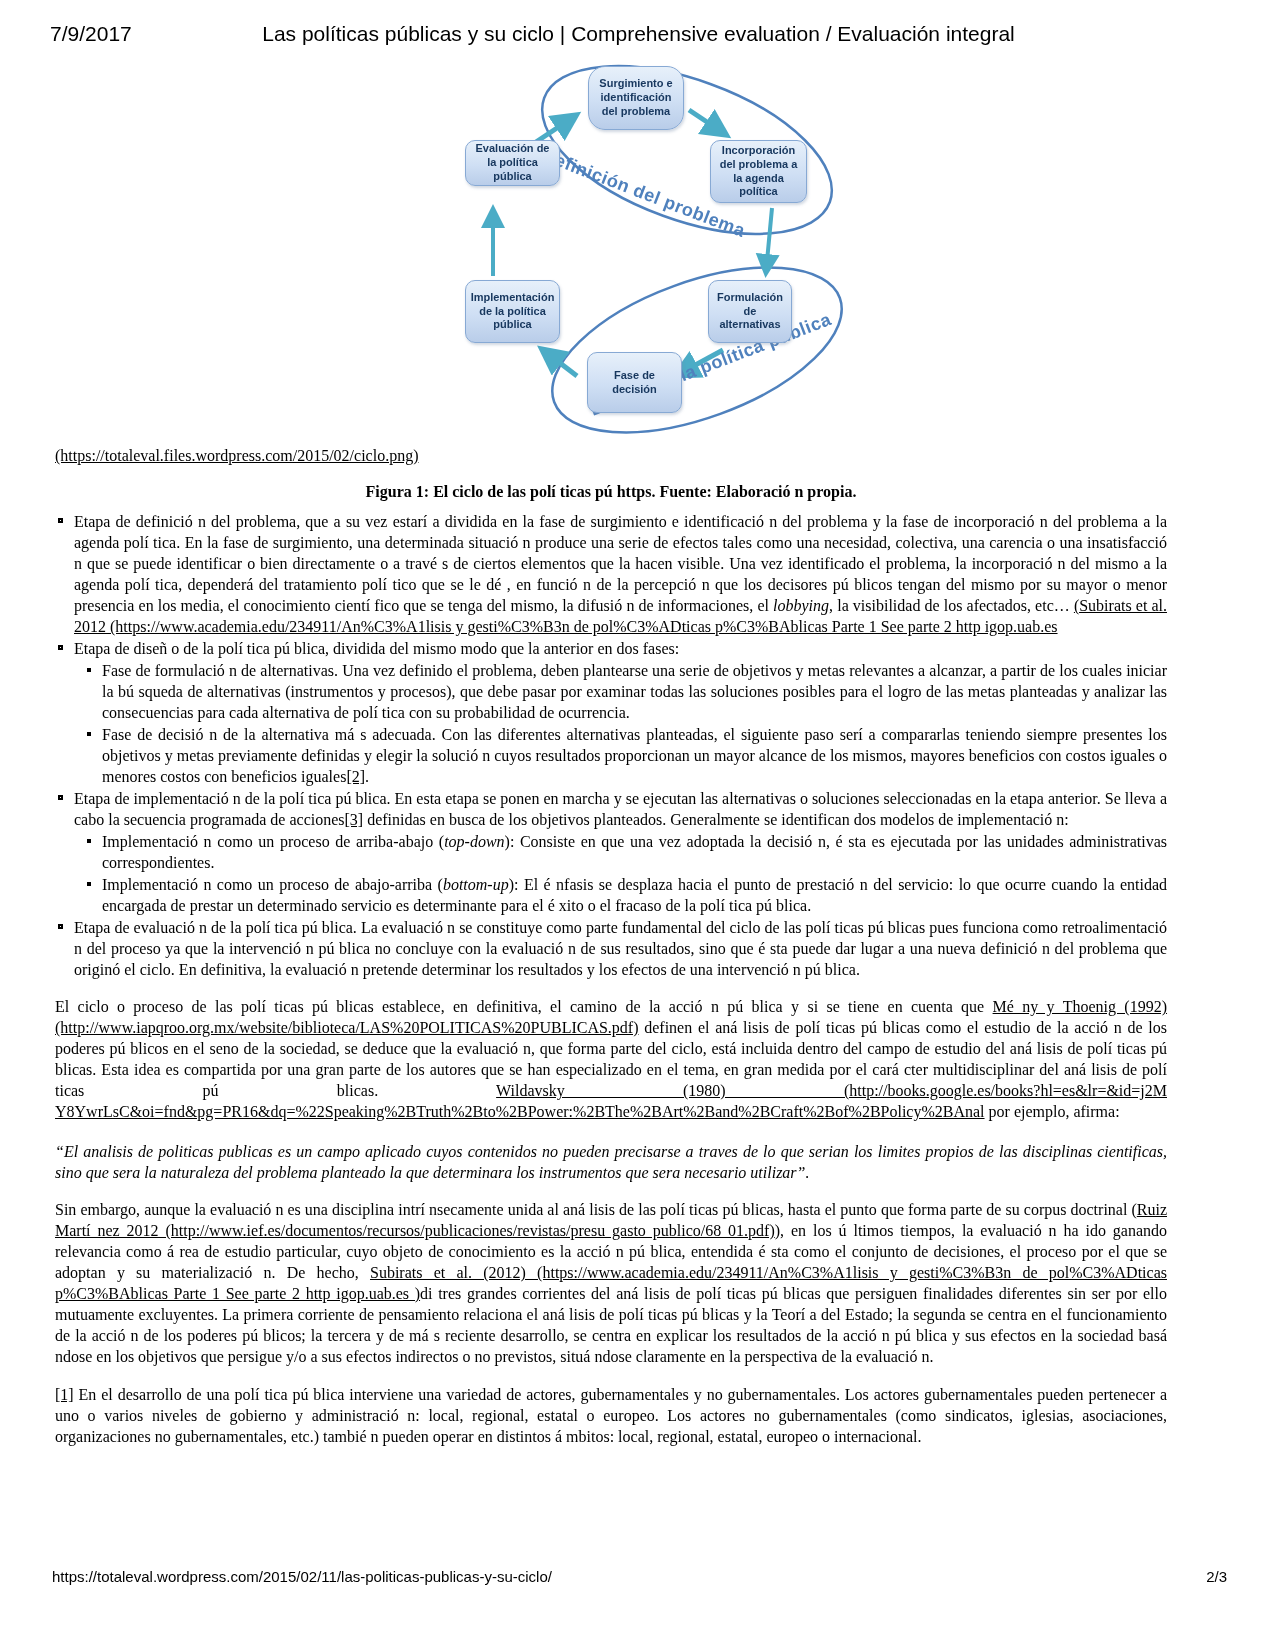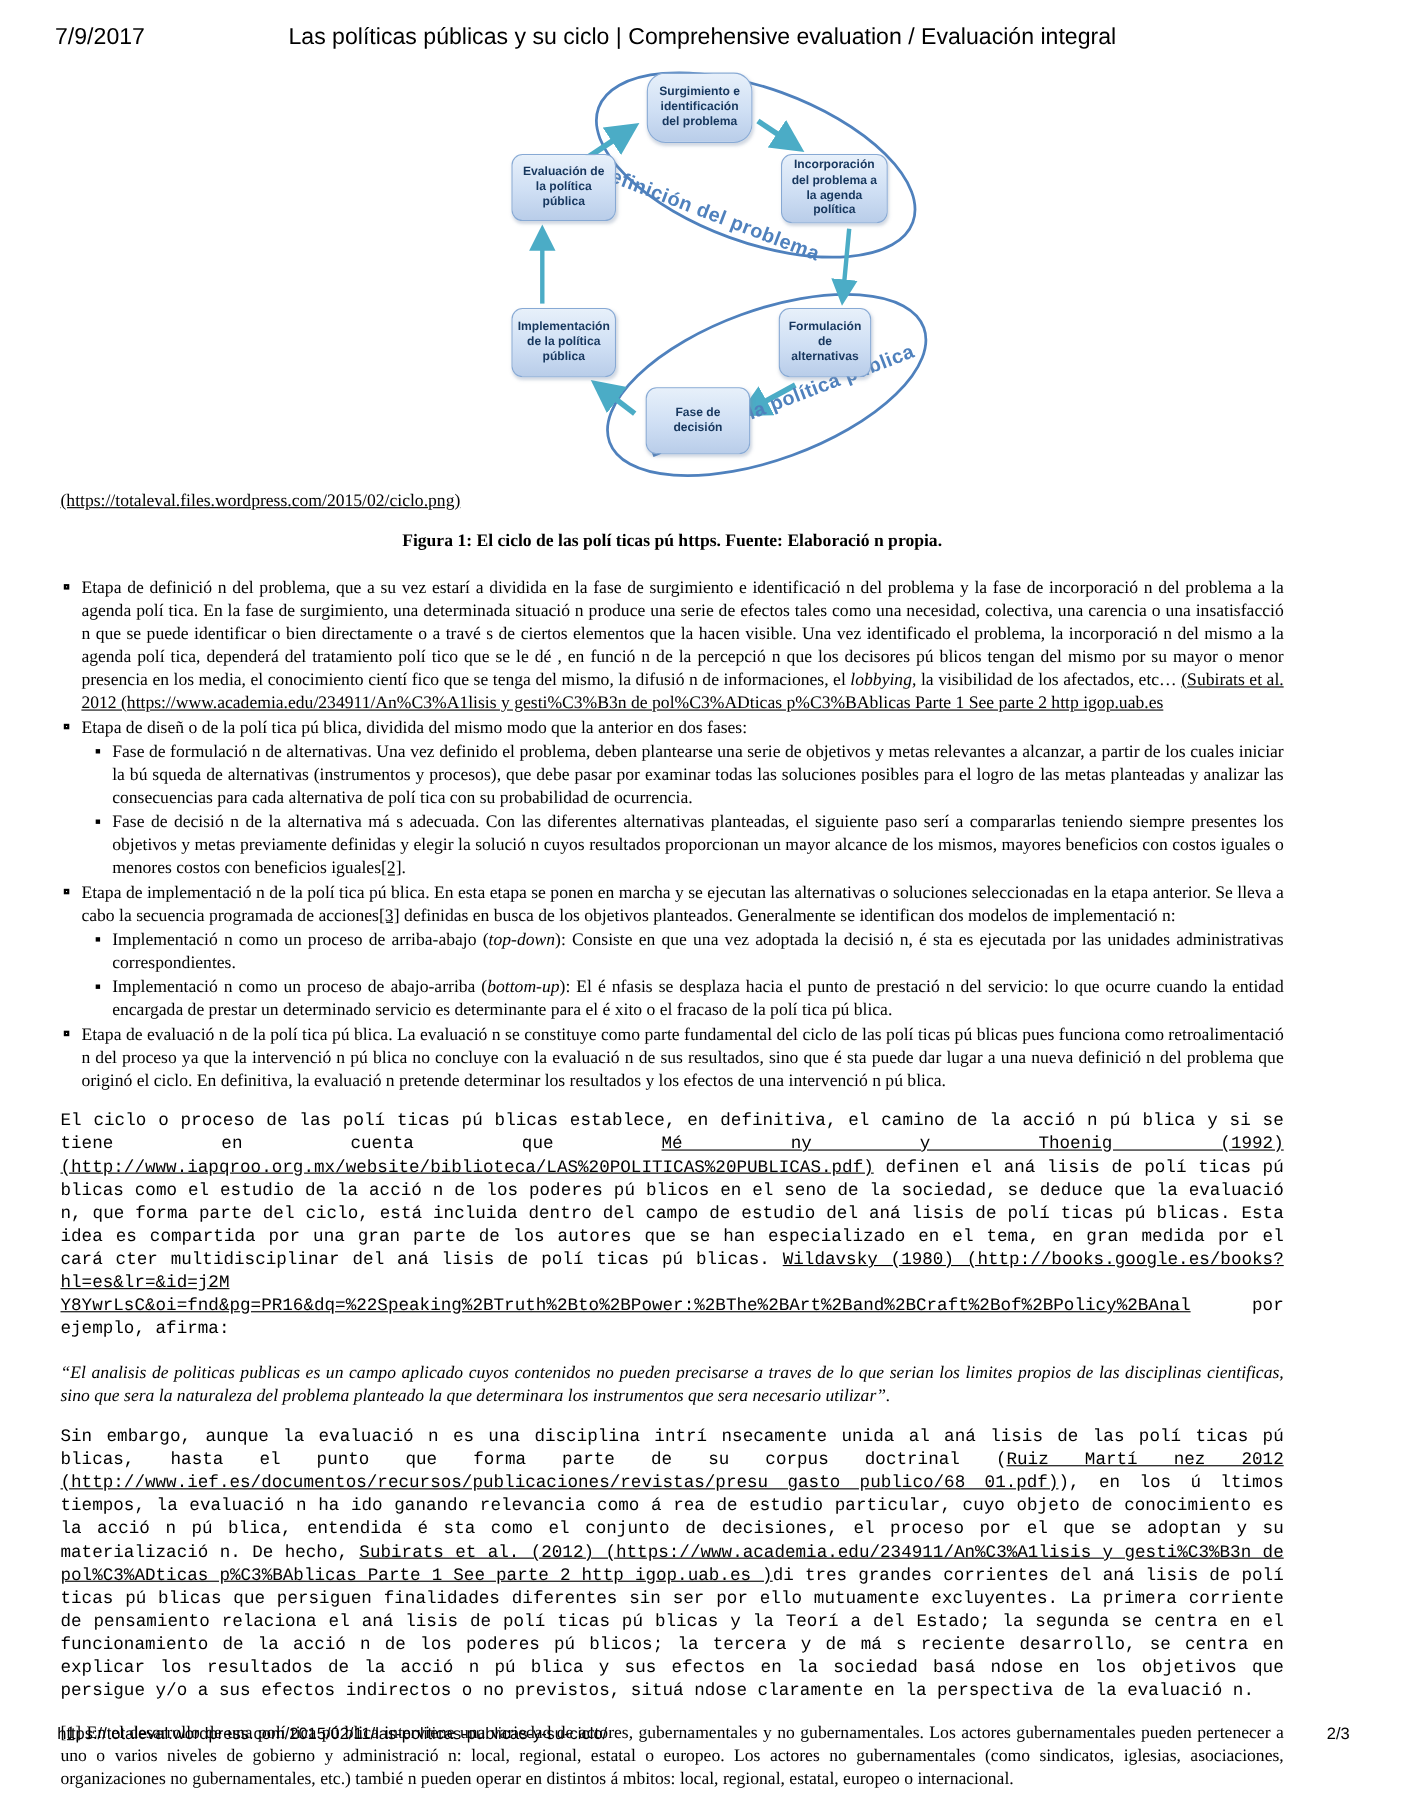--- a/index.html
+++ b/index.html
@@ -26,38 +26,38 @@
     position:absolute; border:1px solid #87a9d4; border-radius:10px;
     background:linear-gradient(#e7f0fa 0%, #cfdff4 55%, #b9cde9 100%);
     color:#17375e; font-family:"Liberation Sans","DejaVu Sans",sans-serif;
     font-size:11px; font-weight:bold; text-align:center;
     display:flex; align-items:center; justify-content:center;
     padding:4px 6px; line-height:1.25;
     box-shadow:1px 2px 3px rgba(120,140,170,.35);
   }
   .n-surg  { left:163px; top:8px;  width:96px; height:64px;border-radius:17px; }
   .n-inc   { left:285px; top:82px;  width:97px; height:63px; }
-  .n-eval  { left:40px;  top:82px;  width:95px; height:61px; }
+  .n-eval  { left:40px;  top:82px;  width:95px; height:46px; }
   .n-impl  { left:40px;  top:222px; width:95px; height:63px; }
   .n-form  { left:283px; top:222px; width:84px; height:63px; }
   .n-fase  { left:162px; top:294px; width:95px; height:61px; }
 
   
   .doc { position:absolute; left:55px; top:443px; width:1112px; font-size:16px; line-height:21px; text-align:justify; }
   .lnk { text-decoration:underline; }
   .it  { font-style:italic; }
   .img-link { display:inline-block; margin-top:2px; }
   .fig-caption { text-align:center; font-weight:bold; margin-top:15px; }
-  .list { margin-top:22px; }
+  .list { margin-top:9px; }
   .li { display:flex; margin-top:1px; }
   .li .marker { flex:0 0 auto; width:5px; height:5px; border:2px solid #000; background:#fff; margin:7px 11px 0 3px; }
   .li.l2 { margin-left:29px; }
   .li.l2 .marker { width:4px; height:4px; border-width:2px; margin-top:8px; }
   .li-text { flex:1; text-align:justify; }
-  .para { margin-top:16px;font-family:Liberation Mono, monospace; }
+  .para { margin-top:16px; }
   .quote { margin-top:19px; font-style:italic; text-align:justify; }
   .footnote { margin-top:17px; }
 </style>
 </head>
 <body>
 
 <div class="print-header">
   <span class="date">7/9/2017</span>
   <div class="title">Las políticas públicas y su ciclo | Comprehensive evaluation / Evaluación integral</div>
 </div>

